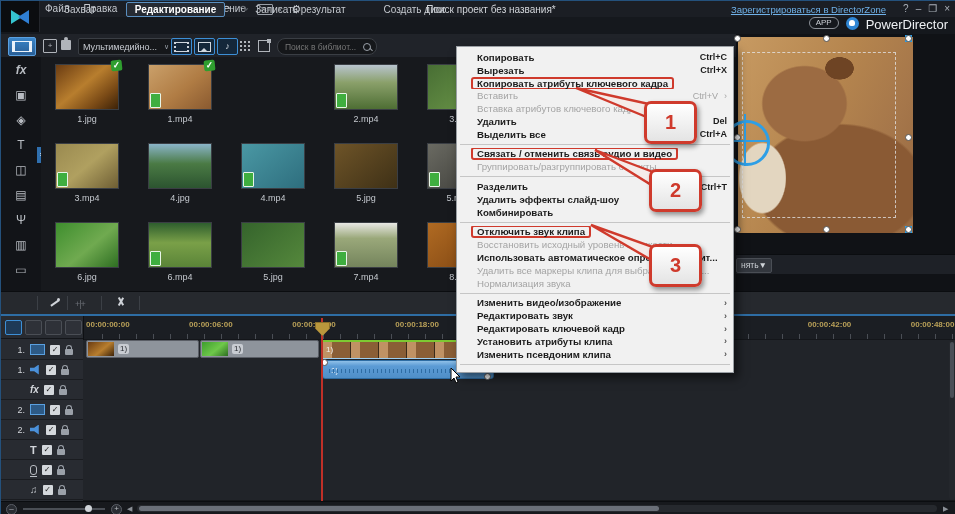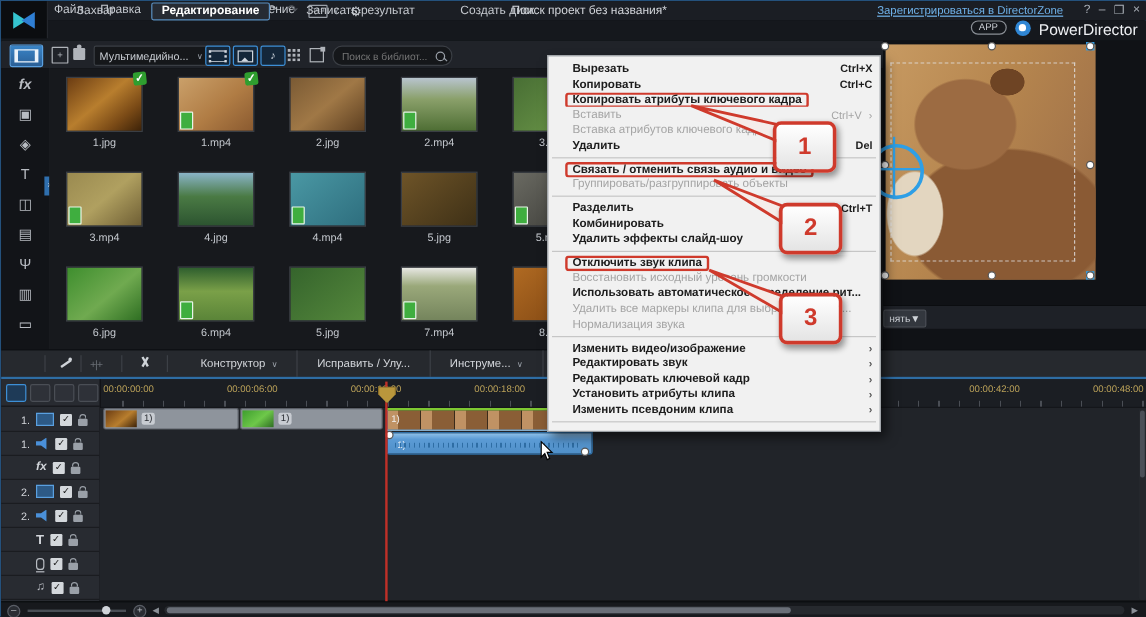--- a/index.html
+++ b/index.html
@@ -105,21 +105,21 @@
   .et-btn{display:flex;align-items:center;gap:5px;font-size:9.5px;color:#d2d5da;padding:0 16px;height:23px;border-right:1px solid #3c4046;white-space:nowrap;}
   .et-arrow{font-size:7px;color:#9aa0a8;}
 
   
   .timeline{position:absolute;left:0;top:313px;width:955px;height:199px;background:#1d2025;border-top:2px solid #2e6da4;}
   .tl-headcol{position:absolute;left:0;top:0;width:82px;height:185px;background:#282b31;border-right:1px solid #0e1013;}
   .tl-tools{position:absolute;left:0;top:0;width:82px;height:23px;display:flex;gap:3px;align-items:center;padding-left:4px;box-sizing:border-box;border-bottom:1px solid #14161a;}
   .tlt{width:15px;height:13px;border:1px solid #4a4e55;border-radius:2px;background:#2e3138;}
   .tlt.active{border-color:#3d8fd6;background:#1e3a57;}
   .ruler{position:absolute;left:82px;top:0;width:873px;height:23px;background:#1b1e23;border-bottom:1px solid #14161a;
-    background-image:repeating-linear-gradient(90deg,transparent 0 16px,#4a4e55 16px 17px);background-size:100% 5px;background-position:3px bottom;background-repeat:no-repeat;}
+    background-image:repeating-linear-gradient(90deg,transparent 0 16px,#4a4e55 16px 17px);background-size:100% 5px;background-position:3px bottom;background-repeat:no-repeat;font-weight:bold;}
   .ruler-label{position:absolute;top:4px;font-size:8px;color:#b9a058;white-space:nowrap;}
   .ph-marker{position:absolute;left:314px;top:6px;width:13px;height:12px;background:#b9973c;clip-path:polygon(0 0,100% 0,100% 45%,50% 100%,0 45%);border:1px solid #8a6f2a;z-index:31;}
   .playhead{position:absolute;left:320px;top:2px;width:2px;height:183px;background:#c03028;z-index:30;}
   .trk-head{position:absolute;left:0;width:82px;height:20px;display:flex;align-items:center;gap:5px;padding-left:12px;box-sizing:border-box;border-bottom:1px solid #1a1c20;}
   .trk-num{width:12px;text-align:right;font-size:9px;color:#d2d5da;}
   .trk-row{position:absolute;left:82px;width:873px;height:20px;border-bottom:1px solid #15171a;background:#212429;}
   .trk-check{width:10px;height:10px;background:#d4d8dc;border-radius:1px;color:#1a1a1a;font-size:8px;line-height:10px;text-align:center;}
   .ic-lock{width:8px;height:6px;background:#9aa0a8;border-radius:1px;position:relative;margin-top:4px;}
   .ic-lock::before{content:'';position:absolute;top:-4px;left:1px;width:4px;height:3px;border:1.4px solid #9aa0a8;border-bottom:none;border-radius:3px 3px 0 0;}
   .ic-tr-video{width:13px;height:9px;border:1px solid #5aa0e0;background:#2d5a86;}
@@ -285,24 +285,20 @@
         </div>
         <div class="lib-label">1.jpg</div>
       </div>
       <div class="lib-item" style="left: 99px; top: 7px;">
         <div class="thumb" style="background: linear-gradient(140deg, rgb(202, 160, 106), rgb(176, 124, 68) 55%, rgb(138, 90, 48));">
           <div class="check">✓</div>
           <div class="badge"></div>
         </div>
         <div class="lib-label">1.mp4</div>
       </div>
-      <div class="lib-item" style="left: 192px; top: 7px;">
-        <div class="thumb" style="background: linear-gradient(140deg, rgb(122, 90, 52), rgb(160, 120, 70) 50%, rgb(92, 62, 32));"></div>
-        <div class="lib-label">2.jpg</div>
-      </div>
       <div class="lib-item" style="left: 285px; top: 7px;">
         <div class="thumb" style="background: linear-gradient(rgb(184, 196, 206) 0%, rgb(138, 160, 106) 40%, rgb(78, 110, 52));">
           <div class="badge"></div>
         </div>
         <div class="lib-label">2.mp4</div>
       </div>
       <div class="lib-item" style="left: 378px; top: 7px;">
         <div class="thumb" style="background: linear-gradient(140deg, rgb(72, 110, 52), rgb(110, 154, 74));"></div>
         <div class="lib-label">3.jpg</div>
       </div>
@@ -380,36 +376,20 @@
   </div>
 
   <div class="editbar">
     <span class="eb-sep" style="left:36px;"></span>
     <span class="ic-wand"></span>
     <span class="eb-sep" style="left:66px;"></span>
     <span class="ic-split">+|+</span>
     <span class="eb-sep" style="left:100px;"></span>
     <span class="ic-scissors"></span>
     <span class="eb-sep" style="left:138px;"></span>
-    <div class="eb-btns" id="ebBtns">
-        <div class="et-btn">
-          <span>Конструктор</span>
-          <span class="et-arrow">∨</span>
-        </div>
-        <div class="et-btn">
-          <span>Исправить / Улу...</span>
-        </div>
-        <div class="et-btn">
-          <span>Инструме...</span>
-          <span class="et-arrow">∨</span>
-        </div>
-        <div class="et-btn">
-          <span>Ключевой кадр</span>
-        </div>
-      </div>
   </div>
 
   <div class="timeline">
     <div class="ruler" id="ruler">
         <div class="ruler-label" style="left: 3px;">00:00:00:00</div>
         <div class="ruler-label" style="left: 106.1px;">00:00:06:00</div>
         <div class="ruler-label" style="left: 209.2px;">00:00:12:00</div>
         <div class="ruler-label" style="left: 312.3px;">00:00:18:00</div>
         <div class="ruler-label" style="left: 724.7px;">00:00:42:00</div>
         <div class="ruler-label" style="left: 827.8px;">00:00:48:00</div>
@@ -515,59 +495,63 @@
       <span class="arrowg" style="left:126px;">◀</span>
       <span class="scroll-h">
           <span class="thumbbar"></span>
         </span>
       <span class="arrowg" style="left:942px;">▶</span>
     </div>
   </div>
 
   <div class="context-menu" id="ctxMenu">
       <div class="cm-item">
+        <span class="cm-label">Копировать</span>
+        <span class="cm-short">Ctrl+C</span>
+      </div>
+      <div class="cm-item">
         <span class="cm-label">Вырезать</span>
         <span class="cm-short">Ctrl+X</span>
-      </div>
-      <div class="cm-item">
-        <span class="cm-label">Копировать</span>
-        <span class="cm-short">Ctrl+C</span>
       </div>
       <div class="cm-item">
         <span class="cm-label hl">Копировать атрибуты ключевого кадра</span>
       </div>
       <div class="cm-item disabled">
         <span class="cm-label">Вставить</span>
         <span class="cm-short">Ctrl+V</span>
         <span class="cm-arrow">›</span>
       </div>
       <div class="cm-item disabled">
         <span class="cm-label">Вставка атрибутов ключевого кадра</span>
       </div>
       <div class="cm-item">
         <span class="cm-label">Удалить</span>
         <span class="cm-short">Del</span>
       </div>
+      <div class="cm-item">
+        <span class="cm-label">Выделить все</span>
+        <span class="cm-short">Ctrl+A</span>
+      </div>
       <div class="cm-sep"></div>
       <div class="cm-item">
         <span class="cm-label hl">Связать / отменить связь аудио и видео</span>
       </div>
       <div class="cm-item disabled">
         <span class="cm-label">Группировать/разгруппировать объекты</span>
       </div>
       <div class="cm-sep"></div>
       <div class="cm-item">
         <span class="cm-label">Разделить</span>
         <span class="cm-short">Ctrl+T</span>
       </div>
       <div class="cm-item">
+        <span class="cm-label">Удалить эффекты слайд-шоу</span>
+      </div>
+      <div class="cm-item">
         <span class="cm-label">Комбинировать</span>
-      </div>
-      <div class="cm-item">
-        <span class="cm-label">Удалить эффекты слайд-шоу</span>
       </div>
       <div class="cm-sep"></div>
       <div class="cm-item">
         <span class="cm-label hl">Отключить звук клипа</span>
       </div>
       <div class="cm-item disabled">
         <span class="cm-label">Восстановить исходный уровень громкости</span>
       </div>
       <div class="cm-item">
         <span class="cm-label">Использовать автоматическое определение рит...</span>

